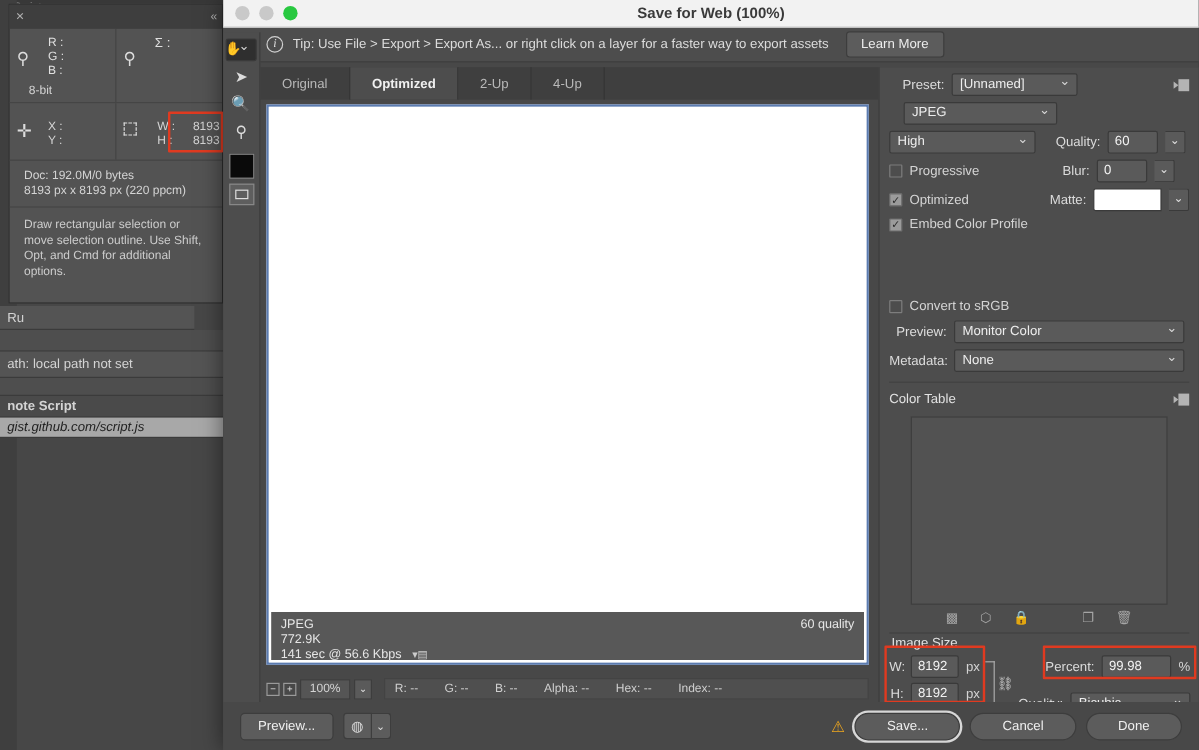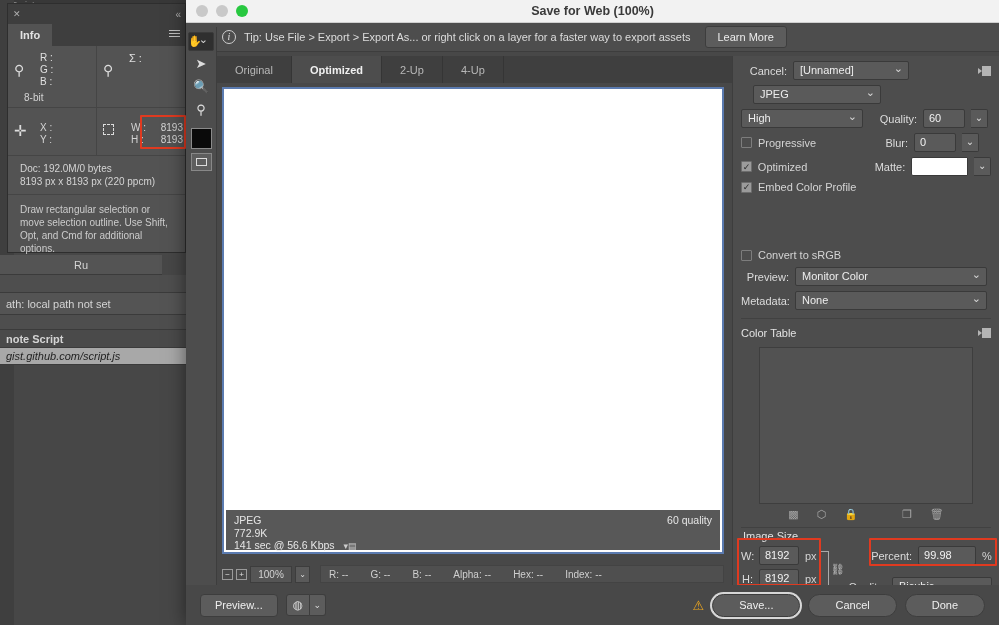--- a/index.html
+++ b/index.html
@@ -182,21 +182,21 @@
 </style>
 </head>
 <body>
 
 <div id="root">
 
   <div class="bg-app">
     <div class="bg-tabrow">st  Scripts</div>
     <div class="bg-left-strip"></div>
 
-    <div class="bg-panel-row" style="left:0;top:255px;width:162px;height:20px;justify-content:center;">
+    <div class="bg-panel-row" style="left:0;top:255px;width:162px;height:20px;justify-content:flex-start;">
       <span>Ru</span>
     </div>
     <div class="bg-panel-row alt" style="left:0;top:275px;width:186px;height:18px;"></div>
     <div class="bg-panel-row" style="left:0;top:293px;width:186px;height:22px;">
       <span>ath: local path not set</span>
     </div>
     <div class="bg-panel-row alt" style="left:0;top:315px;width:186px;height:15px;"></div>
     <div class="bg-panel-row hdr" style="left:0;top:330px;width:186px;height:18px;">
       <span>note Script</span>
     </div>
@@ -221,28 +221,20 @@
       <div class="bg-right-box"></div>
     </div>
     <div class="bg-red-mark"></div>
   </div>
 
   <div class="info-panel">
     <div class="info-tabbar">
       <span class="info-x">✕</span>
       <span class="info-collapse">«</span>
     </div>
-    <div class="info-tabs">
-      <div class="info-tab">Info</div>
-      <div class="info-menu">
-          <i></i>
-          <i></i>
-          <i></i>
-        </div>
-    </div>
 
     <div class="info-grid">
       <div class="info-cell">
         <span class="info-eyed">⚲</span>
         <div class="info-labels">
           <div>R :</div>
           <div>G :</div>
           <div>B :</div>
         </div>
         <div class="info-bit">8-bit</div>
@@ -347,22 +339,22 @@
         <span>B: --</span>
         <span>Alpha: --</span>
         <span>Hex: --</span>
         <span>Index: --</span>
       </div>
     </div>
 
     <div class="settings">
 
       <div class="row">
-        <span class="lab" style="width:46px;">Cancel:</span>
-        <span class="sel" style="width:116px;">[Unnamed]</span>
+        <span class="lab" style="width:46px;">Preset:</span>
+        <span class="sel" style="width:105px;">[Unnamed]</span>
         <span class="spacer"></span>
         <span class="flyout">
             <b></b>
             <i></i>
           </span>
       </div>
 
       <div class="row">
         <span style="width:6px;"></span>
         <span class="sel" style="width:128px;">JPEG</span>

